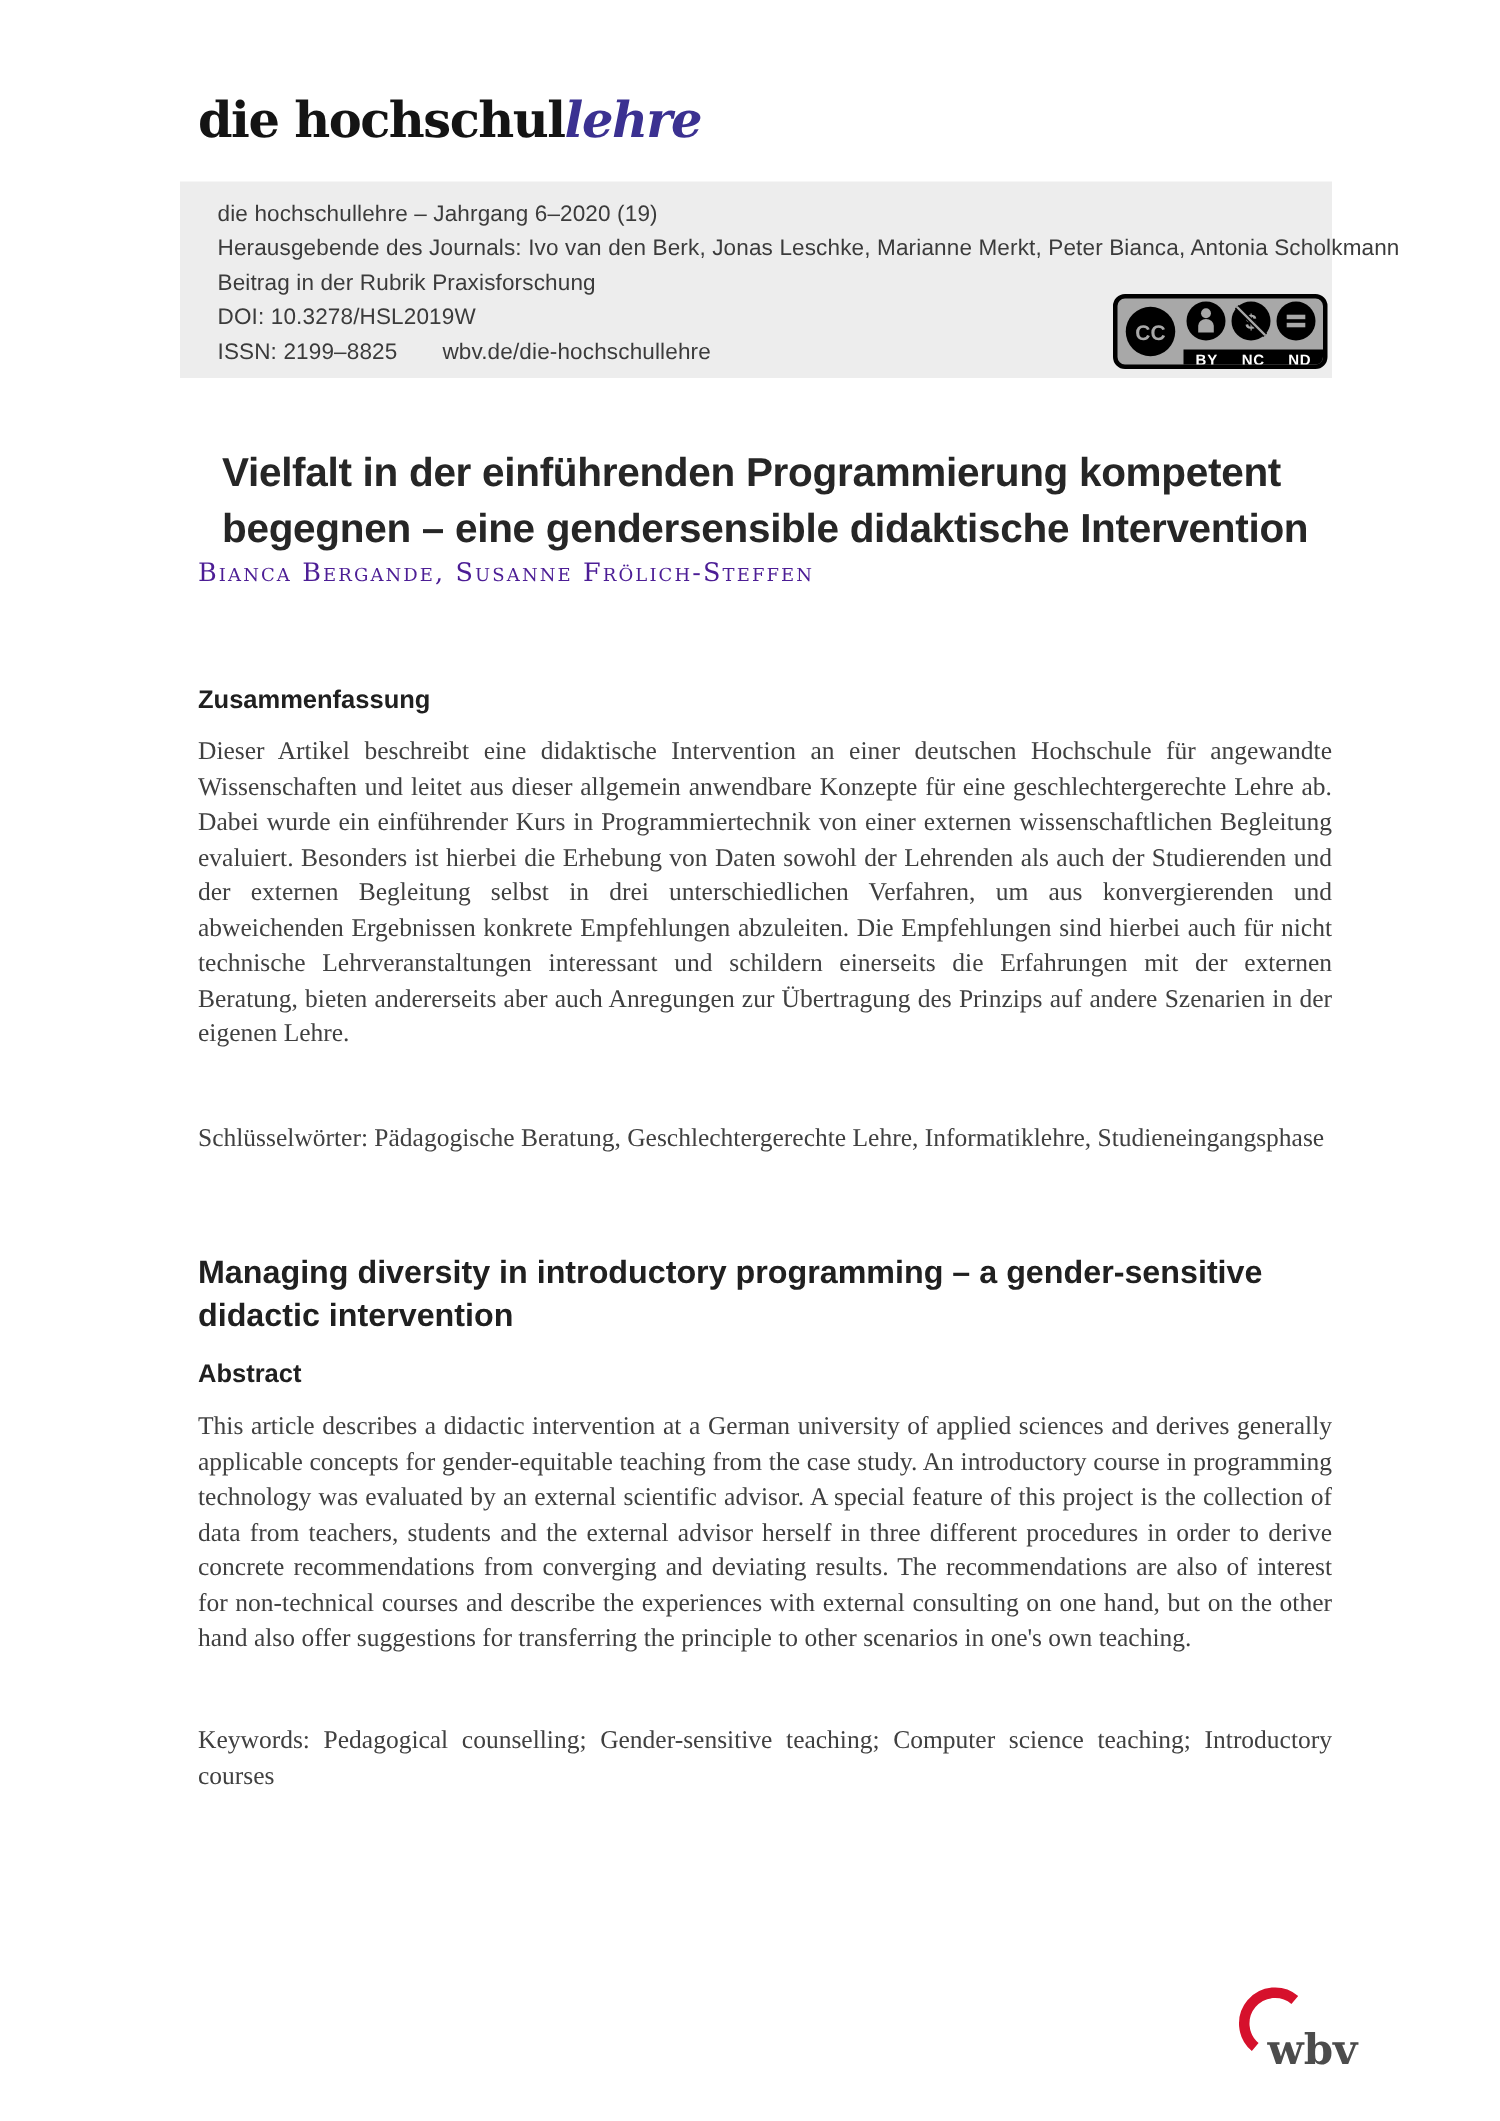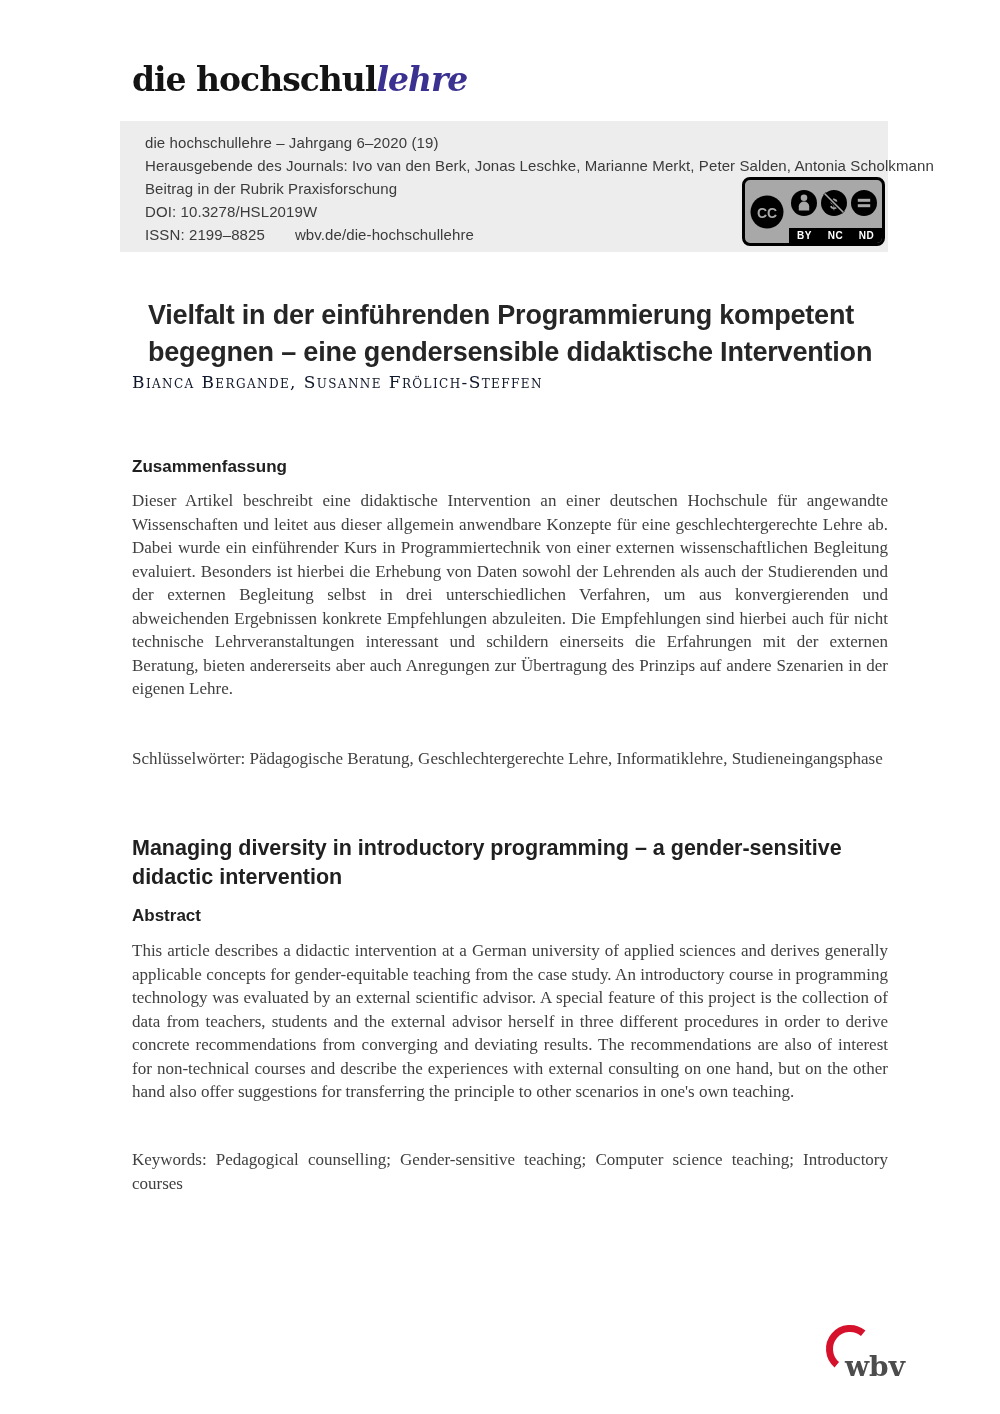--- a/index.html
+++ b/index.html
@@ -23,41 +23,41 @@
     position:absolute; left:120px; top:121px; width:768px; height:131px;
     background:#ededed; box-sizing:border-box; padding:10px 0 0 25px;
   }
   .header-box .hline {
     font-size:15px; color:#3b3b3b; line-height:23px; letter-spacing:0.1px;
     white-space:nowrap;
   }
   .hb-url { margin-left:30px; }
   
   .cc-badge {
-    position:absolute; right:3px; bottom:6px; width:143px; height:69px;
+    position:absolute; right:3px; bottom:6px; width:143px; height:50px;
     box-sizing:border-box; border:3px solid #000; border-radius:8px;
     background:#a8a8a8; display:flex; overflow:hidden;
   }
   .cc-left { width:44px; display:flex; align-items:center; justify-content:center; }
   .cc-right { flex:1; display:flex; flex-direction:column; }
   .cc-icons { flex:1; display:flex; align-items:center; justify-content:space-around; padding:1px 3px 0 0; }
   .cc-labels { height:15px; background:#000; display:flex; align-items:center; }
   .cc-labels span {
     flex:1; text-align:center; color:#fff; font-size:10px; font-weight:bold;
     letter-spacing:0.5px; line-height:15px;
   }
   
   .title-de {
     position:absolute; left:132px; top:281px; width:752px;
     font-weight:700; font-size:27px; line-height:37px; color:#262626; letter-spacing:-0.2px;
   }
   .authors {
     position:absolute; left:132px; top:372px;
     font-family:"DejaVu Serif", serif; font-variant:small-caps; font-size:17px;
-    letter-spacing:1.4px; color:#0f172a;
+    letter-spacing:1.4px; color:#4c1d95;
   }
   .sec-label { position:absolute; left:132px; font-weight:700; font-size:17px; color:#202020; }
   .lbl-zusammenfassung { top:457px; }
   .lbl-abstract { top:906px; }
   .body-text {
     position:absolute; left:132px; width:756px;
     font-family:"Liberation Serif", serif; font-size:17px; line-height:23.5px;
     text-align:justify; color:#404040; hyphens:manual; -webkit-hyphens:manual;
   }
   .para-de { top:489px; }
@@ -76,21 +76,21 @@
 <body>
 
 <div class="page">
 
   <div class="masthead">
     <div class="logo-line"><span>die hochschul</span><span class="logo-accent">lehre</span></div>
   </div>
 
   <div class="header-box">
     <div class="hline">die hochschullehre – Jahrgang 6–2020 (19)</div>
-    <div class="hline">Herausgebende des Journals: Ivo van den Berk, Jonas Leschke, Marianne Merkt, Peter Salden, Antonia Scholkmann</div>
+    <div class="hline">Herausgebende des Journals: Ivo van den Berk, Jonas Leschke, Marianne Merkt, Peter Bianca, Antonia Scholkmann</div>
     <div class="hline">Beitrag in der Rubrik Praxisforschung</div>
     <div class="hline">DOI: 10.3278/HSL2019W</div>
     <div class="hline">
       <span>ISSN: 2199–8825</span><span class="hb-url">wbv.de/die-hochschullehre</span>
     </div>
 
     <div class="cc-badge">
       <div class="cc-left">
         <svg viewBox="0 0 36 36" width="36" height="36" aria-hidden="true">
           <circle cx="18" cy="18" r="16.5" fill="#000"></circle>

